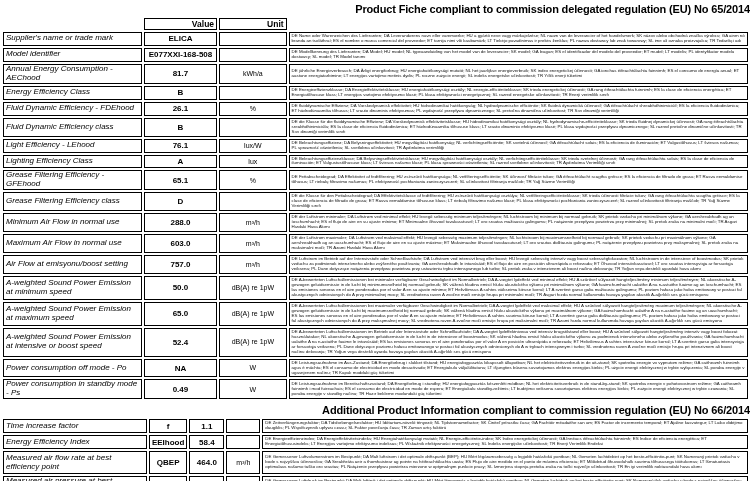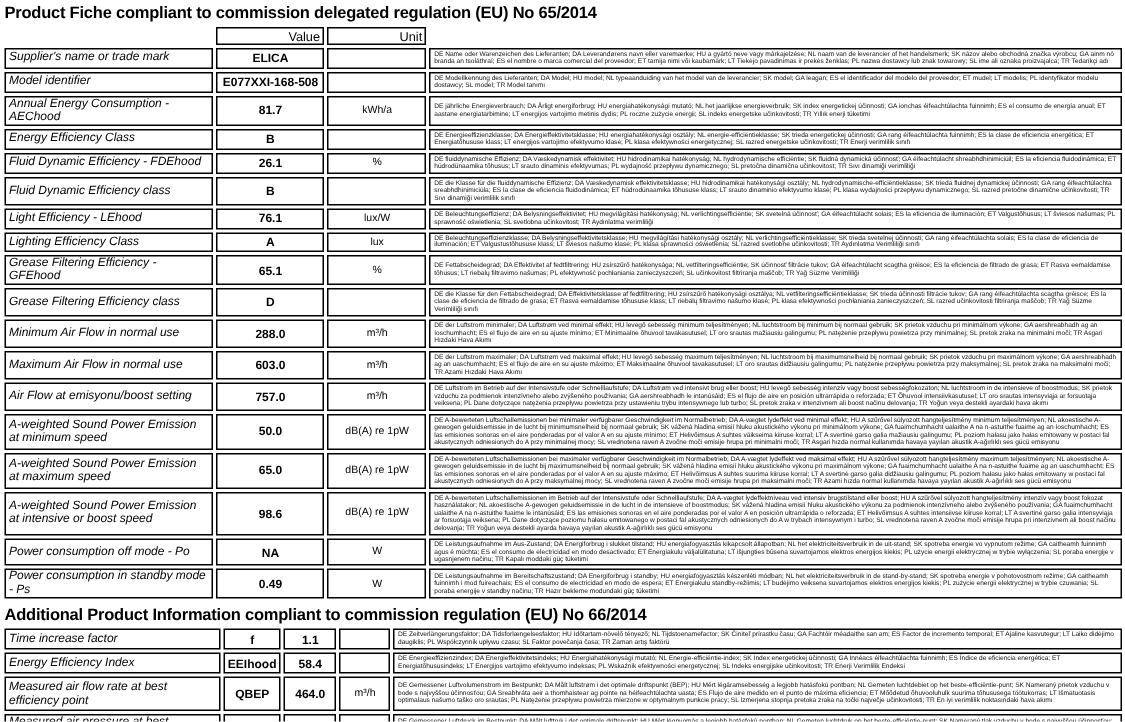--- a/index.html
+++ b/index.html
@@ -1,21 +1,21 @@
 <!DOCTYPE html>
 <html><head>
 <meta charset="utf-8">
 <style>
   html,body{margin:0;padding:0;background:#ffffff;}
   body{width:750px;height:481px;overflow:hidden;font-family:"Liberation Sans",sans-serif;color:#000;}
-  .title{font-size:11px;font-weight:bold;margin:3px 0 1px 3px;letter-spacing:-0.15px;white-space:nowrap;}
+  .title{font-size:11px;font-weight:bold;margin:3px 0 1px 3px;letter-spacing:-0.15px;white-space:nowrap;text-align:right;}
   table{border-collapse:separate;border-spacing:2px;margin-left:1px;table-layout:fixed;}
   td{border:1px solid #000;box-sizing:border-box;padding:0 2px;vertical-align:middle;overflow:hidden;}
   td.nb{border:none;}
-  .hdr{font-weight:normal;text-align:center;font-size:8.5px;padding-left:47px;}
+  .hdr{font-weight:bold;text-align:center;font-size:8.5px;padding-left:47px;}
   .lbl{width:144px;font-size:8px;line-height:1.12;font-style:italic;}
   .val{width:60px;text-align:center;font-weight:bold;font-size:8px;}
   .unit{width:38px;text-align:center;font-size:7px;line-height:1.05;}
   .sym{width:37px;text-align:center;font-weight:bold;font-size:8px;}
   .val2{width:35px;text-align:center;font-weight:bold;font-size:8px;}
   .unit2{width:34px;text-align:center;font-size:7px;line-height:1.05;}
   .ml{width:486px;font-size:4.4px;line-height:1.13;padding:1px 2px;color:#111;vertical-align:middle;
       text-align:left;word-spacing:0;}
 </style>
 </head>
@@ -116,21 +116,21 @@
     <td class="ml">DE A-bewerteten Luftschallemissionen bei minimaler verfügbarer Geschwindigkeit im Normalbetrieb; DA A-vægtet lydeffekt ved minimal effekt; HU A szűrővel súlyozott hangteljesítmény minimum teljesítményen; NL akoestische A-gewogen geluidsemissie in de lucht bij minimumsnelheid bij normaal gebruik; SK vážená hladina emisií hluku akustického výkonu pri minimálnom výkone; GA fuaimchumhacht ualaithe A na n-astuithe fuaime ag an íoschumhacht; ES las emisiones sonoras en el aire ponderadas por el valor A en su ajuste mínimo; ET Helivõimsus A suhtes väikseima kiiruse korral; LT A svertinė garso galia mažiausiu galingumu; PL poziom hałasu jako hałas emitowany w postaci fal akustycznych odniesionych do A przy minimalnej mocy; SL vrednotena raven A zvočne moči emisije hrupa pri minimalni moči; TR Asgari hızda normal kullanımda havaya yayılan akustik A-ağırlıklı ses gücü emisyonu</td>
   </tr>
   <tr style="height:23px">
     <td class="lbl">A-weighted Sound Power Emission at maximum speed</td>
     <td class="val">65.0</td>
     <td class="unit">dB(A) re 1pW</td>
     <td class="ml">DE A-bewerteten Luftschallemissionen bei maximaler verfügbarer Geschwindigkeit im Normalbetrieb; DA A-vægtet lydeffekt ved maksimal effekt; HU A szűrővel súlyozott hangteljesítmény maximum teljesítményen; NL akoestische A-gewogen geluidsemissie in de lucht bij maximumsnelheid bij normaal gebruik; SK vážená hladina emisií hluku akustického výkonu pri maximálnom výkone; GA fuaimchumhacht ualaithe A na n-astuithe fuaime ag an uaschumhacht; ES las emisiones sonoras en el aire ponderadas por el valor A en su ajuste máximo; ET Helivõimsus A suhtes suurima kiiruse korral; LT A svertinė garso galia didžiausiu galingumu; PL poziom hałasu jako hałas emitowany w postaci fal akustycznych odniesionych do A przy maksymalnej mocy; SL vrednotena raven A zvočne moči emisije hrupa pri maksimalni moči; TR Azami hızda normal kullanımda havaya yayılan akustik A-ağırlıklı ses gücü emisyonu</td>
   </tr>
   <tr style="height:21px">
     <td class="lbl">A-weighted Sound Power Emission at intensive or boost speed</td>
-    <td class="val">98.6</td>
+    <td class="val">52.4</td>
     <td class="unit">dB(A) re 1pW</td>
     <td class="ml">DE A-bewerteten Luftschallemissionen im Betrieb auf der Intensivstufe oder Schnelllaufstufe; DA A-vægtet lydeffektniveau ved intensiv brugstilstand eller boost; HU A szűrővel súlyozott hangteljesítmény intenzív vagy boost fokozat használatakor; NL akoestische A-gewogen geluidsemissie in de lucht in de intensieve of boostmodus; SK vážená hladina emisií hluku akustického výkonu za podmienok intenzívneho alebo zvýšeného používania; GA fuaimchumhacht ualaithe A na n-astuithe fuaime le intanúsáid; ES las emisiones sonoras en el aire ponderadas por el valor A en posición ultrarrápida o reforzada; ET Helivõimsus A suhtes intensiivse kiiruse korral; LT A svertinė garso galia intensyviąja ar forsuotąja veiksena; PL Dane dotyczące poziomu hałasu emitowanego w postaci fal akustycznych odniesionych do A w trybach intensywnym i turbo; SL vrednotena raven A zvočne moči emisije hrupa pri intenzivnem ali boost načinu delovanja; TR Yoğun veya destekli ayarda havaya yayılan akustik A-ağırlıklı ses gücü emisyonu</td>
   </tr>
   <tr style="height:14px">
     <td class="lbl">Power consumption off mode - Po</td>
     <td class="val">NA</td>
     <td class="unit">W</td>
     <td class="ml">DE Leistungsaufnahme im Aus-Zustand; DA Energiforbrug i slukket tilstand; HU energiafogyasztás kikapcsolt állapotban; NL het elektriciteitsverbruik in de uit-stand; SK spotreba energie vo vypnutom režime; GA caitheamh fuinnimh agus é múchta; ES el consumo de electricidad en modo desactivado; ET Energiakulu väljalülitatuna; LT išjungties būsena suvartojamos elektros energijos kiekis; PL użycie energii elektrycznej w trybie wyłączenia; SL poraba energije v ugasnjenem načinu; TR Kapalı moddaki güç tüketimi</td>
   </tr>
   <tr style="height:13px">

